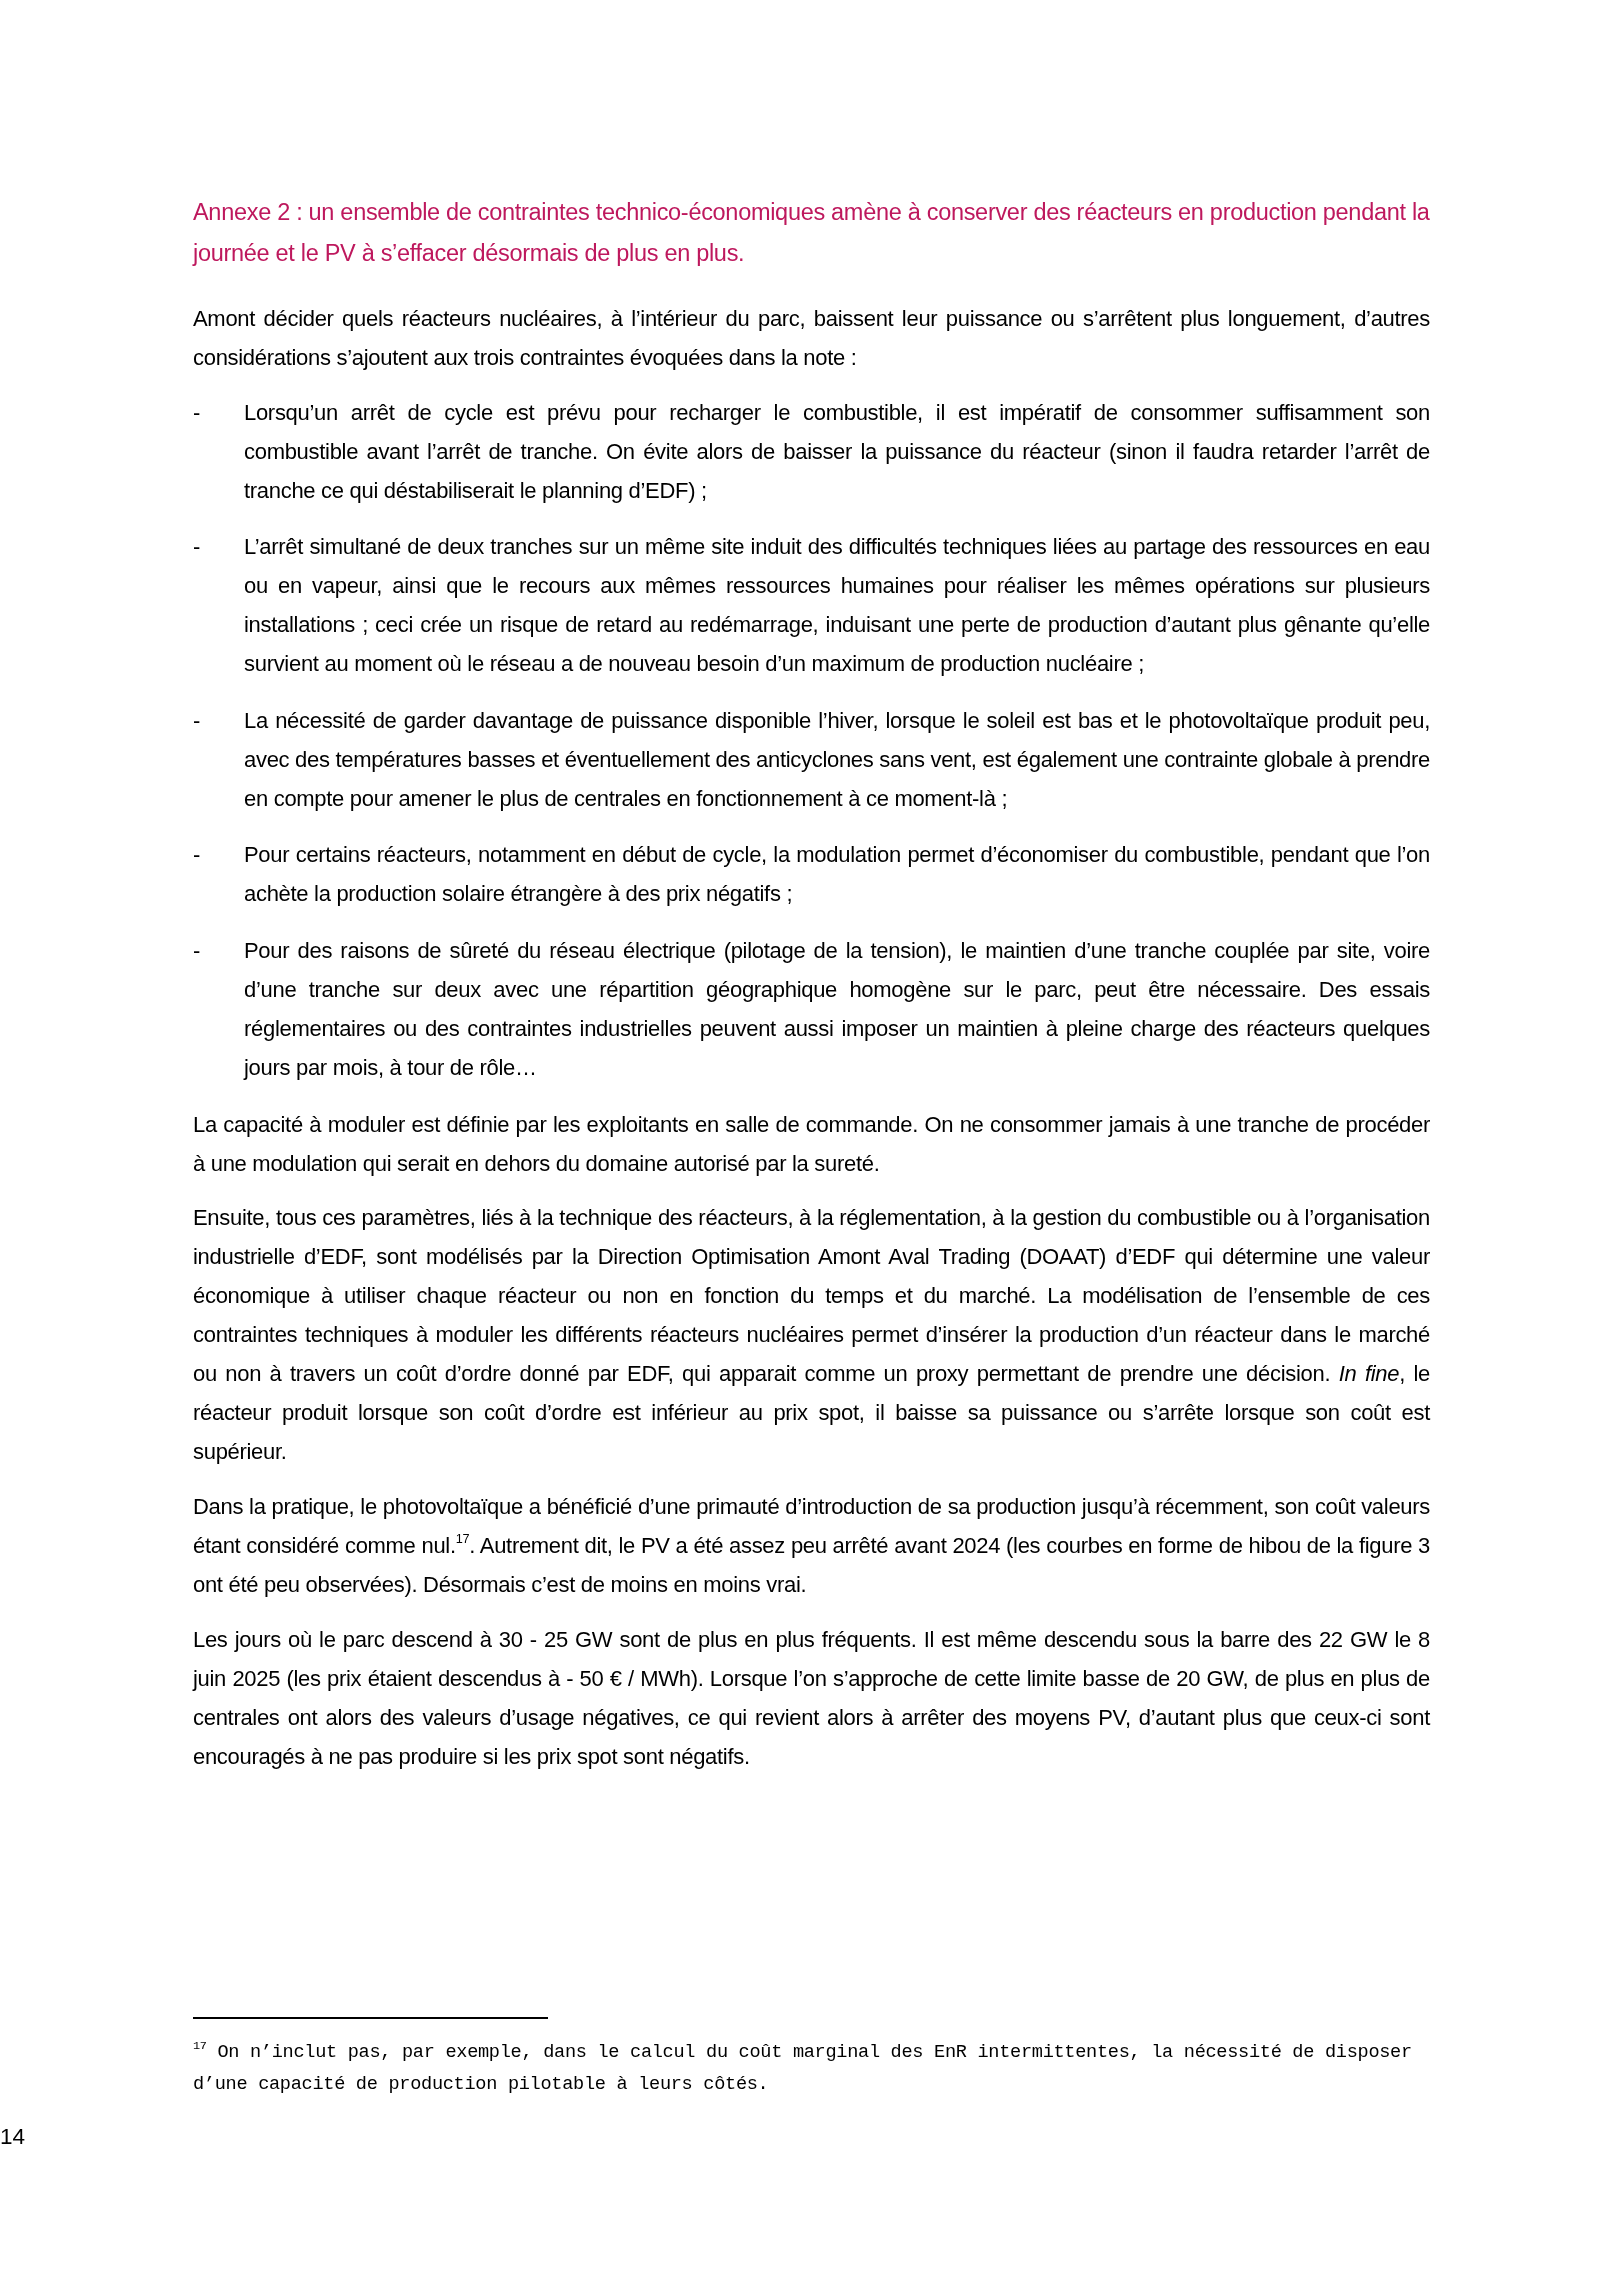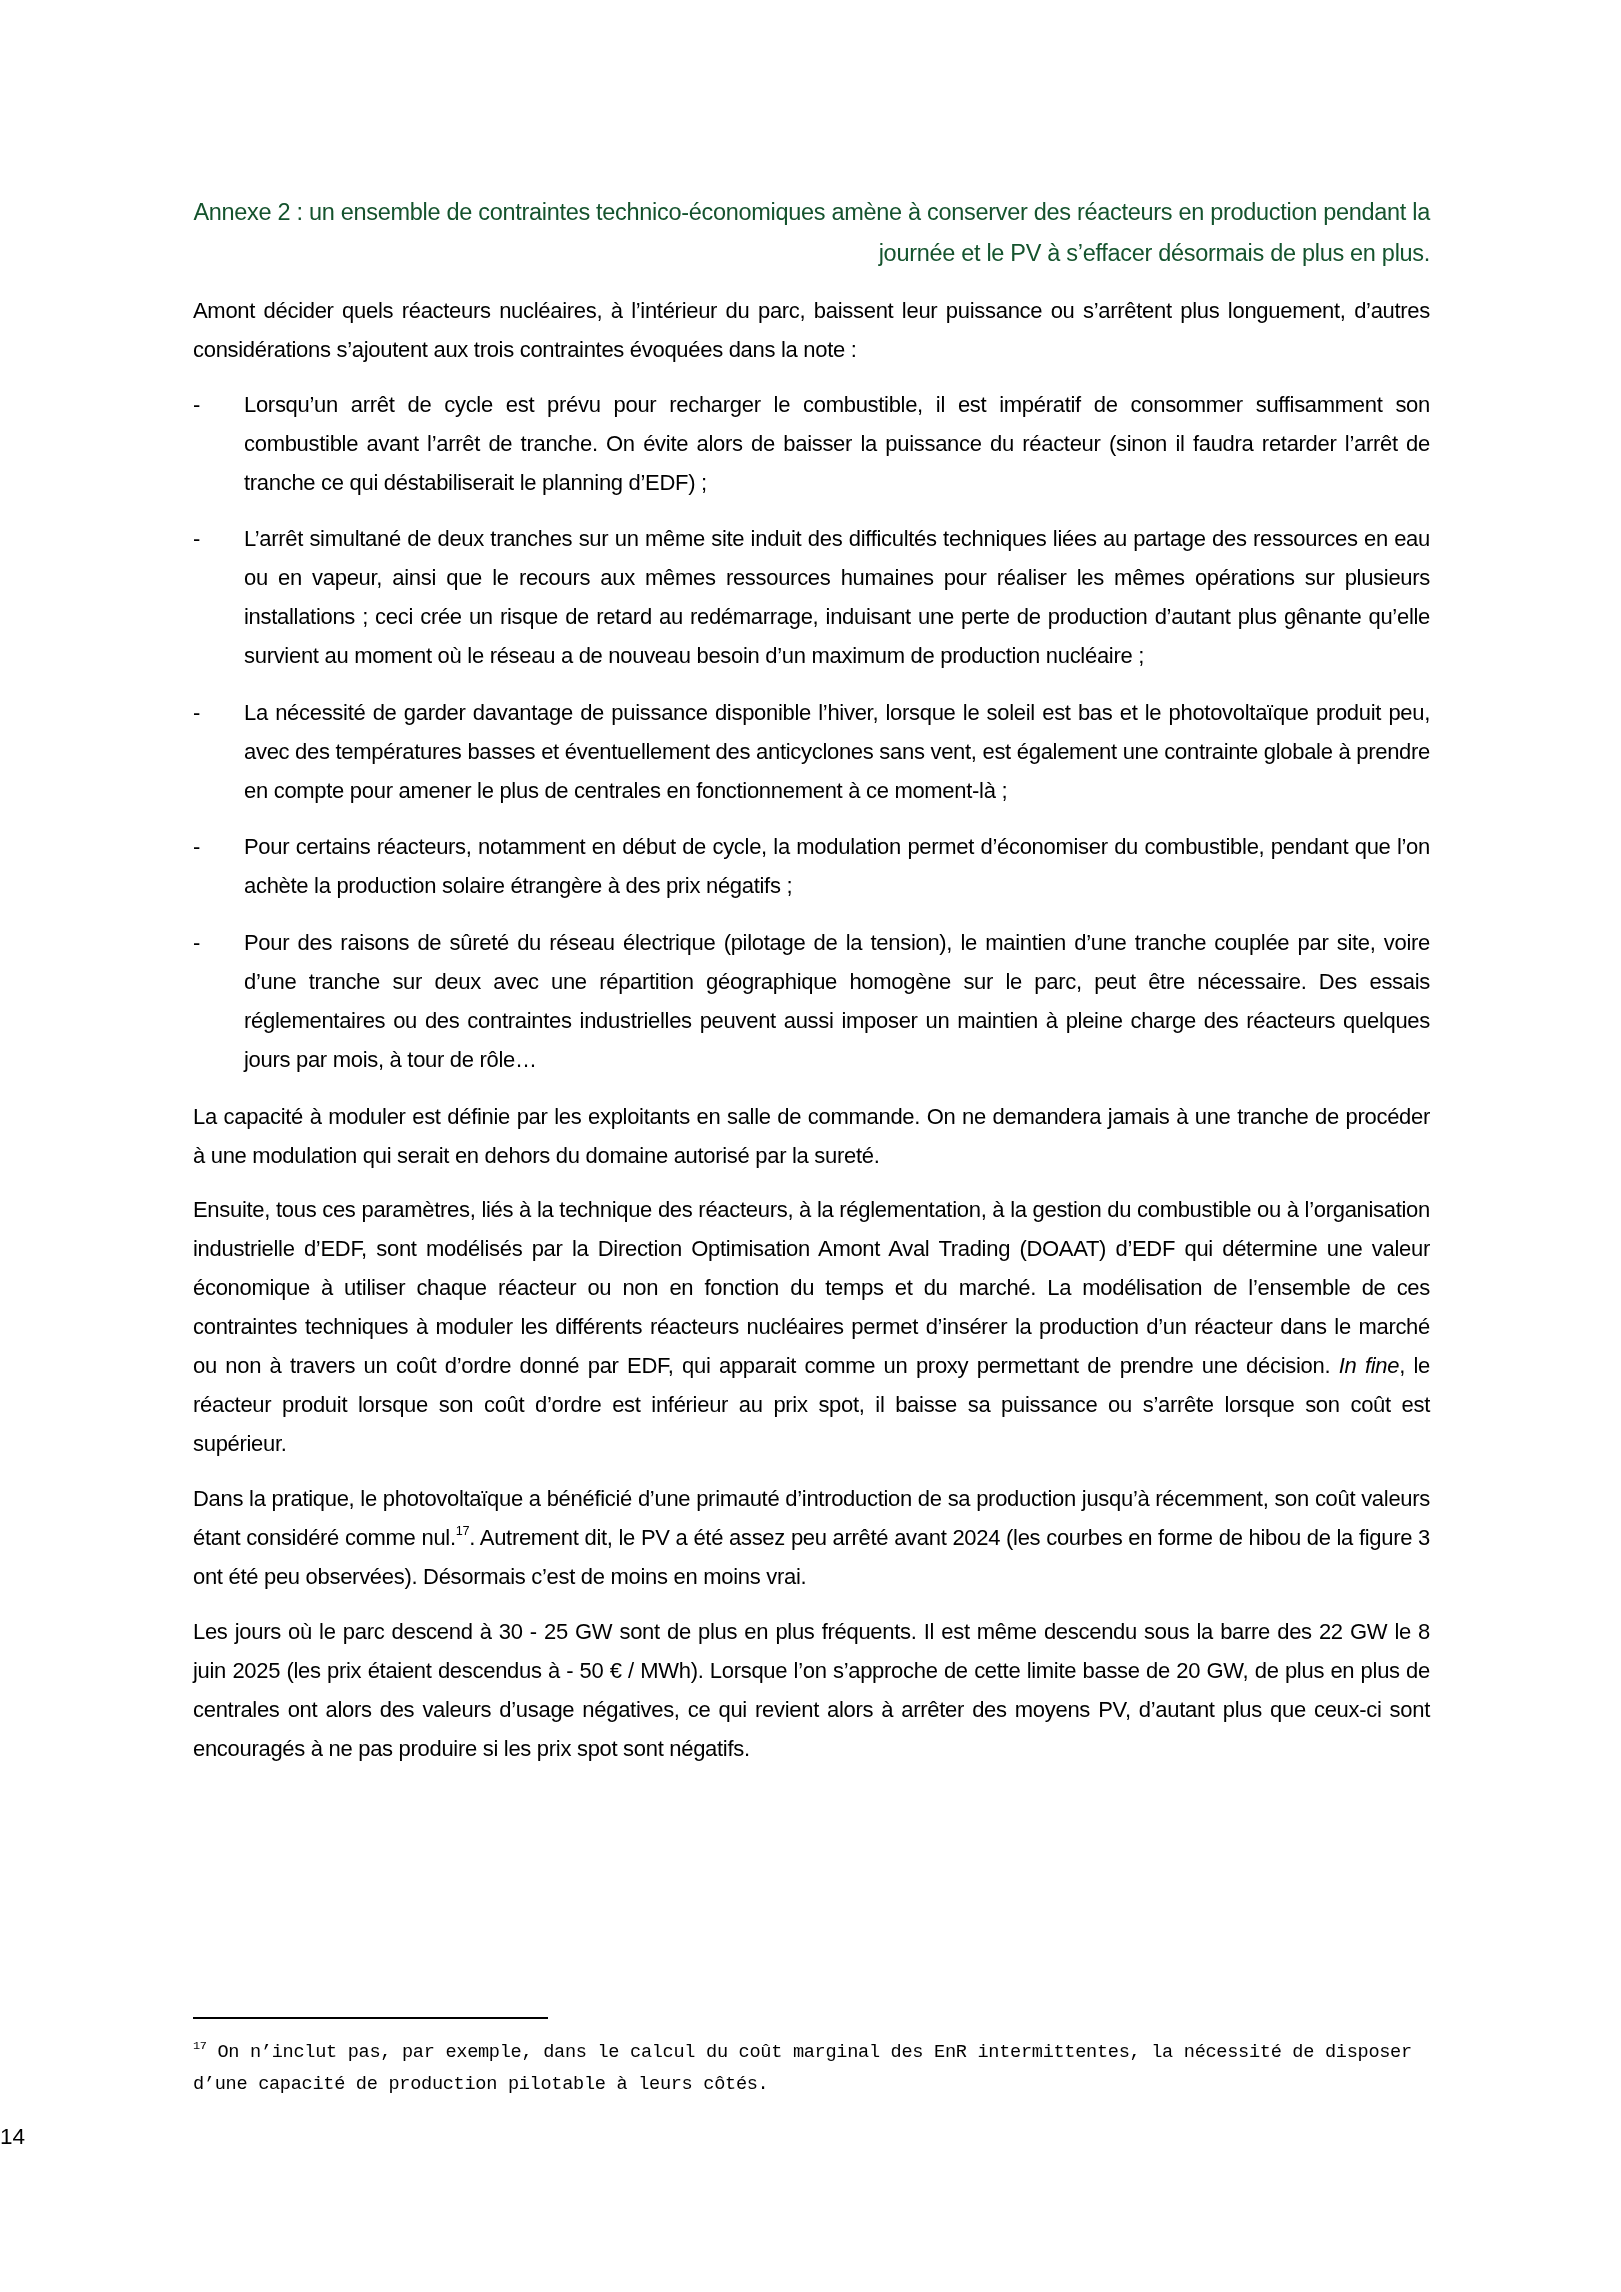--- a/index.html
+++ b/index.html
@@ -6,26 +6,26 @@
     body { width: 1621px; height: 2293px; position: relative; overflow: hidden; }
     .page {
       position: absolute; left: 193px; top: 192px; width: 1237px;
       font-family: "Liberation Sans", sans-serif;
       color: #000000;
       font-size: 22px;
       line-height: 39px;
       letter-spacing: -0.3px;
     }
     .heading {
-      color: #14532d;
+      color: #be185d;
       font-size: 23.5px;
       line-height: 41px;
-      margin: 0 0 17px 0;
+      margin: 0 0 25px 0;
       font-weight: normal;
-      text-align: right;
+      text-align: left;
     }
     .para { margin: 0 0 15.7px 0; text-align: justify; }
     .bullets { list-style: none; margin: 0 0 13.7px 0; padding: 0; }
     .bullet { position: relative; padding-left: 51px; margin: 0 0 17.6px 0; text-align: justify; }
     .bullet .dash { position: absolute; left: 0; top: 0; }
     sup { font-size: 12.7px; line-height: 0; vertical-align: 9.8px; }
     .footnote-rule {
       position: absolute; left: 193px; top: 2017px; width: 355px; height: 2px; background: #000;
     }
     .footnote {
@@ -64,21 +64,21 @@
     <li class="bullet">
       <span class="dash">-</span>
       <span>Pour certains réacteurs, notamment en début de cycle, la modulation permet d’économiser du combustible, pendant que l’on achète la production solaire étrangère à des prix négatifs ;</span>
     </li>
     <li class="bullet">
       <span class="dash">-</span>
       <span>Pour des raisons de sûreté du réseau électrique (pilotage de la tension), le maintien d’une tranche couplée par site, voire d’une tranche sur deux avec une répartition géographique homogène sur le parc, peut être nécessaire. Des essais réglementaires ou des contraintes industrielles peuvent aussi imposer un maintien à pleine charge des réacteurs quelques jours par mois, à tour de rôle…</span>
     </li>
   </ul>
 
-  <p class="para">La capacité à moduler est définie par les exploitants en salle de commande. On ne demandera jamais à une tranche de procéder à une modulation qui serait en dehors du domaine autorisé par la sureté.</p>
+  <p class="para">La capacité à moduler est définie par les exploitants en salle de commande. On ne consommer jamais à une tranche de procéder à une modulation qui serait en dehors du domaine autorisé par la sureté.</p>
 
   <p class="para"><span>Ensuite, tous ces paramètres, liés à la technique des réacteurs, à la réglementation, à la gestion du combustible ou à l’organisation industrielle d’EDF, sont modélisés par la Direction Optimisation Amont Aval Trading (DOAAT) d’EDF qui détermine une valeur économique à utiliser chaque réacteur ou non en fonction du temps et du marché. La modélisation de l’ensemble de ces contraintes techniques à moduler les différents réacteurs nucléaires permet d’insérer la production d’un réacteur dans le marché ou non à travers un coût d’ordre donné par EDF, qui apparait comme un proxy permettant de prendre une décision. </span><em>In fine</em><span>, le réacteur produit lorsque son coût d’ordre est inférieur au prix spot, il baisse sa puissance ou s’arrête lorsque son coût est supérieur.</span></p>
 
   <p class="para"><span>Dans la pratique, le photovoltaïque a bénéficié d’une primauté d’introduction de sa production jusqu’à récemment, son coût valeurs étant considéré comme nul.</span><sup>17</sup><span>. Autrement dit, le PV a été assez peu arrêté avant 2024 (les courbes en forme de hibou de la figure 3 ont été peu observées). Désormais c’est de moins en moins vrai.</span></p>
 
   <p class="para">Les jours où le parc descend à 30 - 25 GW sont de plus en plus fréquents. Il est même descendu sous la barre des 22 GW le 8 juin 2025 (les prix étaient descendus à - 50 € / MWh). Lorsque l’on s’approche de cette limite basse de 20 GW, de plus en plus de centrales ont alors des valeurs d’usage négatives, ce qui revient alors à arrêter des moyens PV, d’autant plus que ceux-ci sont encouragés à ne pas produire si les prix spot sont négatifs.</p>
 </div>
 
 <div class="footnote-rule"></div>
 

